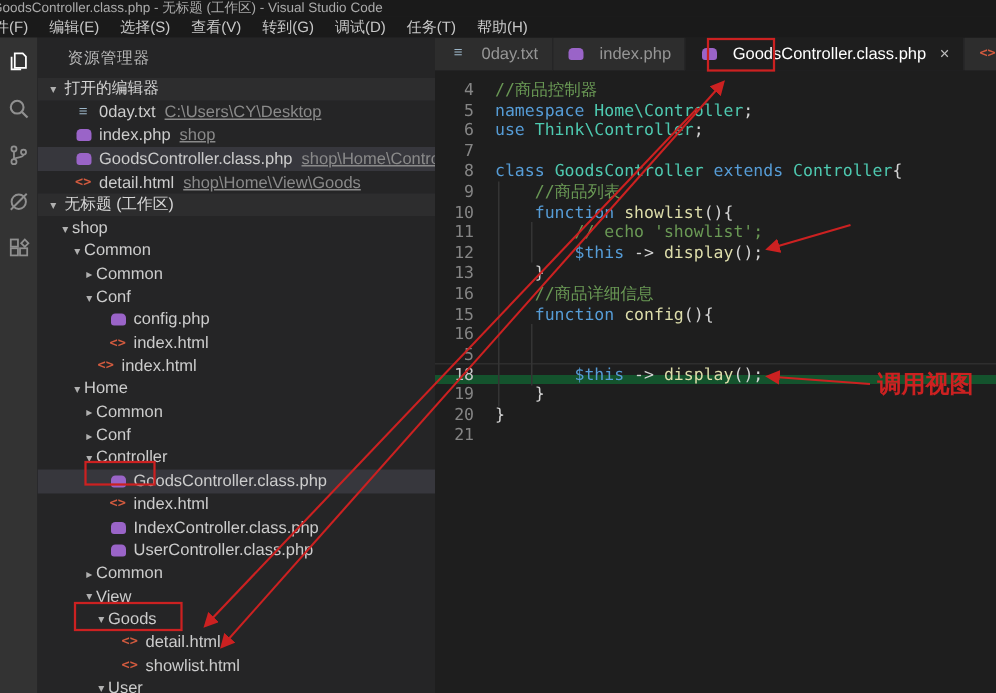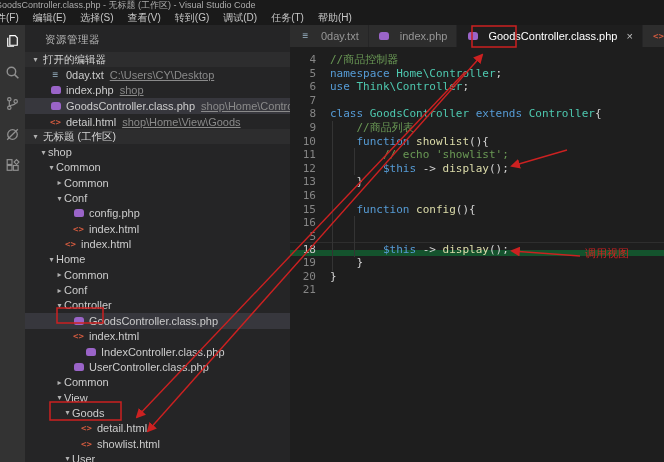--- a/index.html
+++ b/index.html
@@ -53,21 +53,21 @@
   .ct { white-space:pre; }
   .tk-kw { color:#569cd6; }
   .tk-cls { color:#4ec9b0; }
   .tk-fn { color:#dcdcaa; }
   .tk-cm { color:#6a9955; }
   .tk-pl { color:#d4d4d4; }
   .indent-guide { position:absolute; width:1px; background:#343434; }
 
   #annotation-layer { position:absolute; left:0; top:0; width:664px; height:462px;
     pointer-events:none; z-index:50; }
-  #annotation-label { position:absolute; font-size:11px; font-weight:normal;
+  #annotation-label { position:absolute; font-size:16px; font-weight:bold;
     pointer-events:none; z-index:51; }
 </style>
 </head>
 <body>
 
 <div class="titlebar">GoodsController.class.php - 无标题 (工作区) - Visual Studio Code</div>
 <div class="menubar" id="menubar">
     <span class="menu-item">文件(F)</span>
     <span class="menu-item">编辑(E)</span>
     <span class="menu-item">选择(S)</span>
@@ -207,21 +207,21 @@
           </span>
           <span class="file-label">GoodsController.class.php</span>
         </div>
         <div class="tree-row" style="padding-left: 38px;">
           <span class="twisty"></span>
           <span class="fi">
             <span class="fi-html">&lt;&gt;</span>
           </span>
           <span class="file-label">index.html</span>
         </div>
-        <div class="tree-row" style="padding-left: 50px;">
+        <div class="tree-row" style="padding-left: 38px;">
           <span class="twisty"></span>
           <span class="fi">
             <span class="fi-php"></span>
           </span>
           <span class="file-label">IndexController.class.php</span>
         </div>
         <div class="tree-row" style="padding-left: 38px;">
           <span class="twisty"></span>
           <span class="fi">
             <span class="fi-php"></span>
@@ -324,20 +324,21 @@
         <div class="code-line">
           <span class="ln">12</span>
           <span class="ct"><span class="tk-pl">        </span><span class="tk-kw">$this</span><span class="tk-pl"> -&gt; </span><span class="tk-fn">display</span><span class="tk-pl">();</span></span>
         </div>
         <div class="code-line">
           <span class="ln">13</span>
           <span class="ct"><span class="tk-pl">    }</span></span>
         </div>
         <div class="code-line">
           <span class="ln">16</span>
+          <span class="ct"><span class="tk-pl">    </span><span class="tk-cm">//商品详细信息</span></span>
         </div>
         <div class="code-line">
           <span class="ln">15</span>
           <span class="ct"><span class="tk-pl">    </span><span class="tk-kw">function</span><span class="tk-pl"> </span><span class="tk-fn">config</span><span class="tk-pl">(){</span></span>
         </div>
         <div class="code-line">
           <span class="ln">16</span>
           <span class="ct"><span class="tk-pl">        </span></span>
         </div>
         <div class="code-line">

